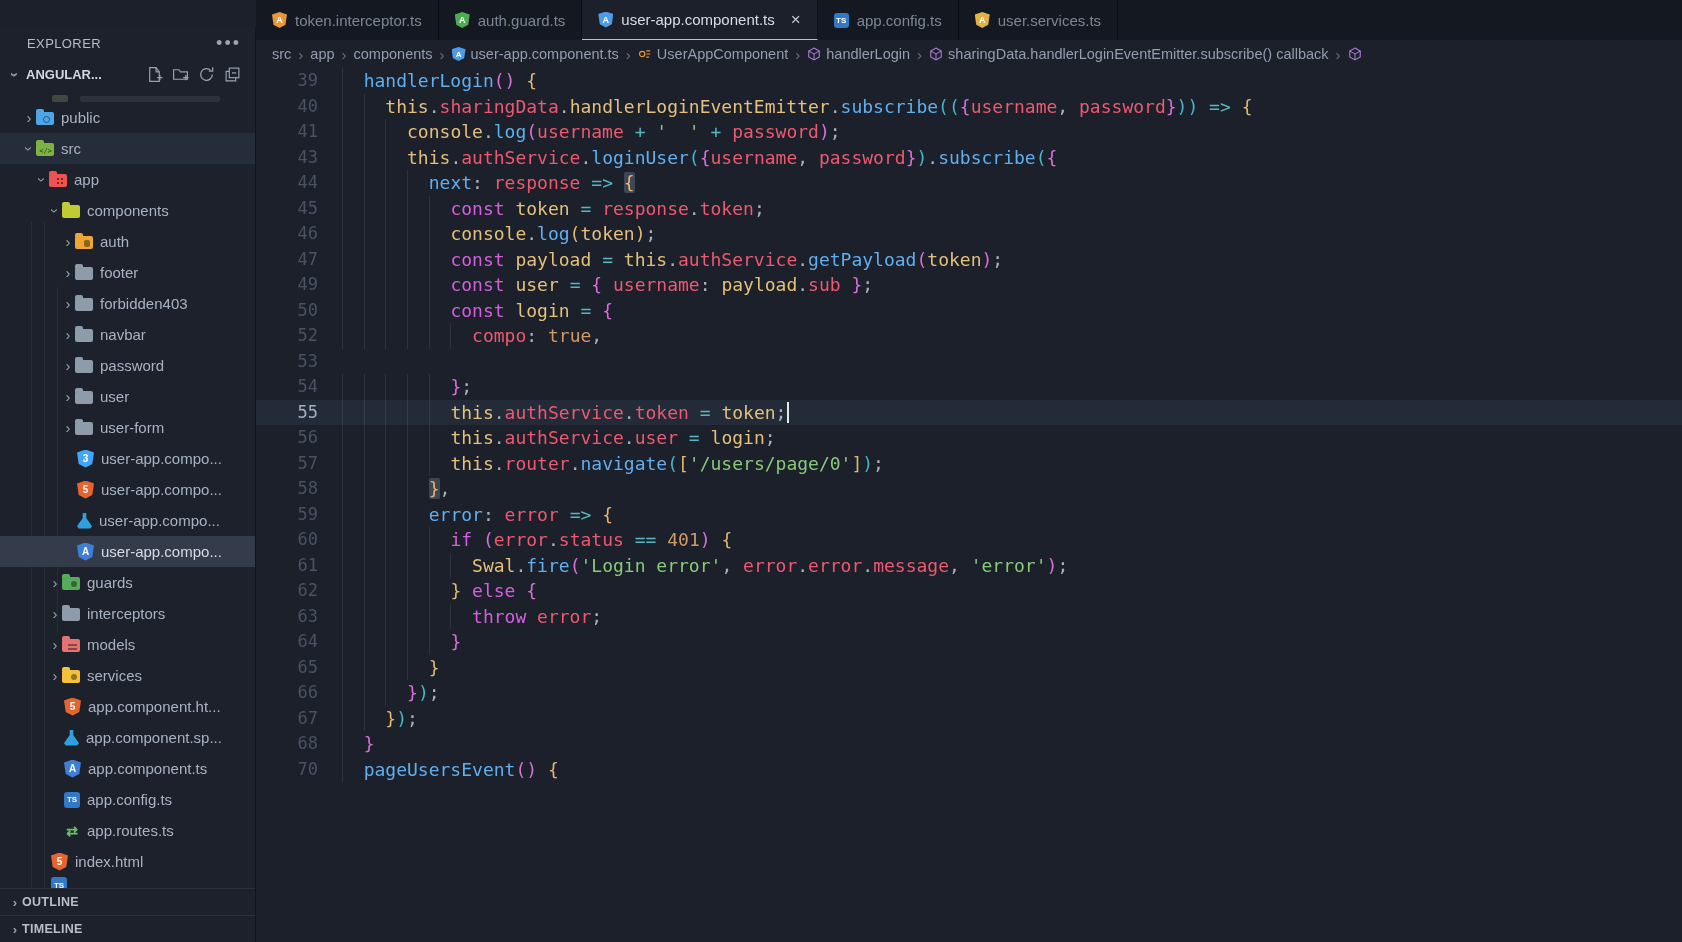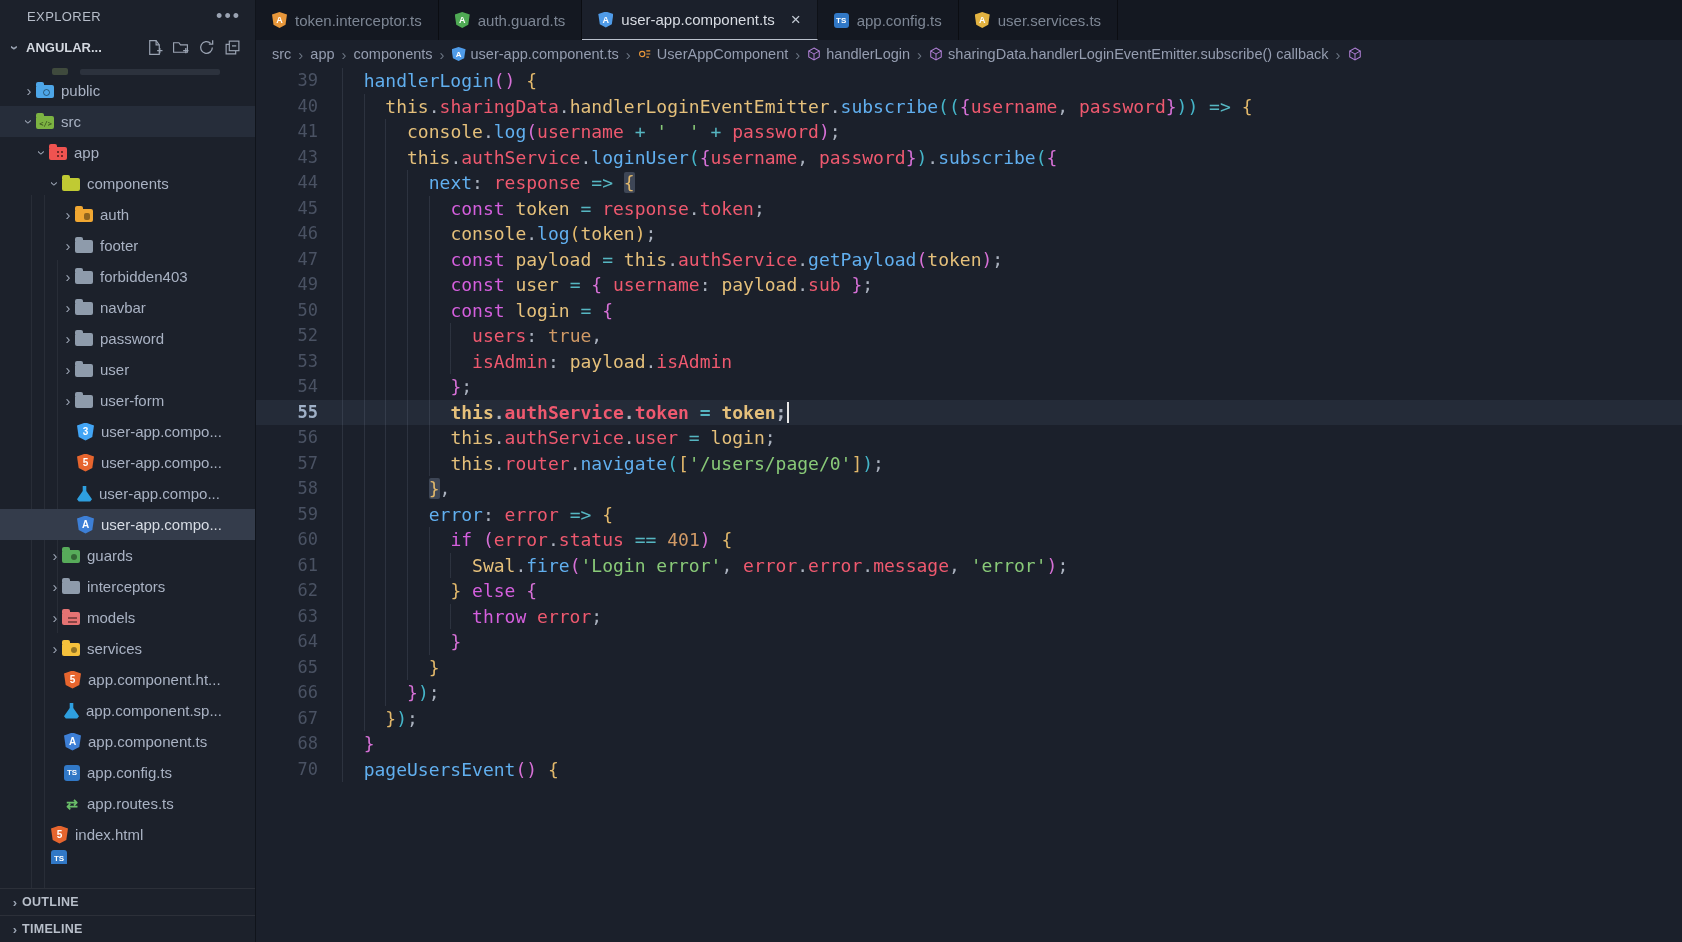--- a/index.html
+++ b/index.html
@@ -2,21 +2,21 @@
 <html><head>
 <meta charset="utf-8">
 <style>
   html,body{margin:0;padding:0;background:#0d1015;}
   *{box-sizing:border-box;}
   #app{width:1682px;height:942px;overflow:hidden;display:flex;
        font-family:"Liberation Sans",sans-serif;background:#1b202b;color:#abb2bf;}
 
   
   .sidebar{width:256px;flex:none;background:#1c212b;border-right:1px solid #10141b;
-           display:flex;flex-direction:column;overflow:hidden;}
+           display:flex;flex-direction:column;overflow:hidden;margin-top:27px;}
   .explorer-title{height:32px;flex:none;display:flex;align-items:center;
            padding:0 14px 0 27px;color:#b6bdc9;font-size:13px;letter-spacing:.4px;}
   .explorer-title .grow{flex:1;}
   .more-dots{color:#9aa3b2;font-size:18px;letter-spacing:2px;cursor:pointer;line-height:10px;}
   .section-header{height:30px;flex:none;display:flex;align-items:center;padding:0 10px 0 8px;
            color:#d3d8e0;font-weight:bold;font-size:13px;}
   .section-header .chev{margin-right:4px;}
   .section-header .grow{flex:1;}
   .hact{display:flex;gap:9px;align-items:center;margin-right:4px;}
   .hact svg{width:17px;height:17px;display:block;}
@@ -77,21 +77,21 @@
        font-size:14.5px;color:#959db0;white-space:nowrap;overflow:hidden;}
   .bc-item{display:flex;align-items:center;gap:5px;cursor:pointer;}
   .bc-sep{margin:0 7px;color:#6b7482;font-size:15px;}
   .bc-item svg,.bc-item .shield{width:14px;height:14px;flex:none;}
   .bc-item .shield{font-size:8px;}
 
   
   .editor{flex:1;overflow:hidden;font-family:"DejaVu Sans Mono",monospace;font-size:18px;
        position:relative;}
   .line{display:flex;height:25.5px;line-height:25.5px;white-space:pre;align-items:stretch;}
-  .line.active{background:rgba(130,150,190,.09);font-weight:bold;}
+  .line.active{background:rgba(130,150,190,.09);}
   .num{width:62px;flex:none;text-align:right;color:#4a5263;font-size:17px;cursor:pointer;}
   .line.active .num{color:#9fb0c7;}
   .codetxt{margin-left:24px;}
   .ind{display:inline-block;height:100%;vertical-align:top;
        background:repeating-linear-gradient(to right,rgba(163,175,199,.13) 0 1px,transparent 1px 21.68px);}
   .boxed{background:rgba(120,134,158,.38);border-radius:2px;}
   .cursor{display:inline-block;width:2px;height:21px;background:#e8e8e8;vertical-align:middle;
        margin-left:1px;transform:translateY(-1px);}
 </style>
 </head>
@@ -378,22 +378,22 @@
         <div class="line"><div class="num">39</div><div class="codetxt"><span class="ind" style="width: 21.68px;"></span><span style="color: rgb(97, 175, 239);">handlerLogin</span><span style="color: rgb(214, 112, 214);">(</span><span style="color: rgb(214, 112, 214);">)</span><span style="color: rgb(171, 178, 191);"> </span><span style="color: rgb(226, 184, 107);">{</span></div></div>
         <div class="line"><div class="num">40</div><div class="codetxt"><span class="ind" style="width: 43.36px;"></span><span style="color: rgb(229, 192, 123);">this</span><span style="color: rgb(171, 178, 191);">.</span><span style="color: rgb(239, 89, 111);">sharingData</span><span style="color: rgb(171, 178, 191);">.</span><span style="color: rgb(229, 192, 123);">handlerLoginEventEmitter</span><span style="color: rgb(171, 178, 191);">.</span><span style="color: rgb(97, 175, 239);">subscribe</span><span style="color: rgb(69, 181, 201);">((</span><span style="color: rgb(214, 112, 214);">{</span><span style="color: rgb(239, 89, 111);">username</span><span style="color: rgb(171, 178, 191);">, </span><span style="color: rgb(239, 89, 111);">password</span><span style="color: rgb(214, 112, 214);">}</span><span style="color: rgb(69, 181, 201);">)</span><span style="color: rgb(69, 181, 201);">)</span><span style="color: rgb(171, 178, 191);"> </span><span style="color: rgb(86, 182, 194);">=&gt;</span><span style="color: rgb(171, 178, 191);"> </span><span style="color: rgb(226, 184, 107);">{</span></div></div>
         <div class="line"><div class="num">41</div><div class="codetxt"><span class="ind" style="width: 65.04px;"></span><span style="color: rgb(229, 192, 123);">console</span><span style="color: rgb(171, 178, 191);">.</span><span style="color: rgb(97, 175, 239);">log</span><span style="color: rgb(214, 112, 214);">(</span><span style="color: rgb(239, 89, 111);">username</span><span style="color: rgb(171, 178, 191);"> </span><span style="color: rgb(86, 182, 194);">+</span><span style="color: rgb(171, 178, 191);"> </span><span style="color: rgb(137, 202, 120);">'  '</span><span style="color: rgb(171, 178, 191);"> </span><span style="color: rgb(86, 182, 194);">+</span><span style="color: rgb(171, 178, 191);"> </span><span style="color: rgb(239, 89, 111);">password</span><span style="color: rgb(214, 112, 214);">)</span><span style="color: rgb(171, 178, 191);">;</span></div></div>
         <div class="line"><div class="num">43</div><div class="codetxt"><span class="ind" style="width: 65.04px;"></span><span style="color: rgb(229, 192, 123);">this</span><span style="color: rgb(171, 178, 191);">.</span><span style="color: rgb(239, 89, 111);">authService</span><span style="color: rgb(171, 178, 191);">.</span><span style="color: rgb(97, 175, 239);">loginUser</span><span style="color: rgb(69, 181, 201);">(</span><span style="color: rgb(214, 112, 214);">{</span><span style="color: rgb(239, 89, 111);">username</span><span style="color: rgb(171, 178, 191);">, </span><span style="color: rgb(239, 89, 111);">password</span><span style="color: rgb(214, 112, 214);">}</span><span style="color: rgb(69, 181, 201);">)</span><span style="color: rgb(171, 178, 191);">.</span><span style="color: rgb(97, 175, 239);">subscribe</span><span style="color: rgb(69, 181, 201);">(</span><span style="color: rgb(214, 112, 214);">{</span></div></div>
         <div class="line"><div class="num">44</div><div class="codetxt"><span class="ind" style="width: 86.72px;"></span><span style="color: rgb(97, 175, 239);">next</span><span style="color: rgb(171, 178, 191);">: </span><span style="color: rgb(239, 89, 111);">response</span><span style="color: rgb(171, 178, 191);"> </span><span style="color: rgb(86, 182, 194);">=&gt;</span><span style="color: rgb(171, 178, 191);"> </span><span class="boxed" style="color: rgb(226, 184, 107);">{</span></div></div>
         <div class="line"><div class="num">45</div><div class="codetxt"><span class="ind" style="width: 108.4px;"></span><span style="color: rgb(213, 95, 222);">const</span><span style="color: rgb(171, 178, 191);"> </span><span style="color: rgb(229, 192, 123);">token</span><span style="color: rgb(171, 178, 191);"> </span><span style="color: rgb(86, 182, 194);">=</span><span style="color: rgb(171, 178, 191);"> </span><span style="color: rgb(239, 89, 111);">response</span><span style="color: rgb(171, 178, 191);">.</span><span style="color: rgb(239, 89, 111);">token</span><span style="color: rgb(171, 178, 191);">;</span></div></div>
         <div class="line"><div class="num">46</div><div class="codetxt"><span class="ind" style="width: 108.4px;"></span><span style="color: rgb(229, 192, 123);">console</span><span style="color: rgb(171, 178, 191);">.</span><span style="color: rgb(97, 175, 239);">log</span><span style="color: rgb(226, 184, 107);">(</span><span style="color: rgb(229, 192, 123);">token</span><span style="color: rgb(226, 184, 107);">)</span><span style="color: rgb(171, 178, 191);">;</span></div></div>
         <div class="line"><div class="num">47</div><div class="codetxt"><span class="ind" style="width: 108.4px;"></span><span style="color: rgb(213, 95, 222);">const</span><span style="color: rgb(171, 178, 191);"> </span><span style="color: rgb(229, 192, 123);">payload</span><span style="color: rgb(171, 178, 191);"> </span><span style="color: rgb(86, 182, 194);">=</span><span style="color: rgb(171, 178, 191);"> </span><span style="color: rgb(229, 192, 123);">this</span><span style="color: rgb(171, 178, 191);">.</span><span style="color: rgb(239, 89, 111);">authService</span><span style="color: rgb(171, 178, 191);">.</span><span style="color: rgb(97, 175, 239);">getPayload</span><span style="color: rgb(214, 112, 214);">(</span><span style="color: rgb(229, 192, 123);">token</span><span style="color: rgb(214, 112, 214);">)</span><span style="color: rgb(171, 178, 191);">;</span></div></div>
         <div class="line"><div class="num">49</div><div class="codetxt"><span class="ind" style="width: 108.4px;"></span><span style="color: rgb(213, 95, 222);">const</span><span style="color: rgb(171, 178, 191);"> </span><span style="color: rgb(229, 192, 123);">user</span><span style="color: rgb(171, 178, 191);"> </span><span style="color: rgb(86, 182, 194);">=</span><span style="color: rgb(171, 178, 191);"> </span><span style="color: rgb(214, 112, 214);">{ </span><span style="color: rgb(239, 89, 111);">username</span><span style="color: rgb(171, 178, 191);">: </span><span style="color: rgb(229, 192, 123);">payload</span><span style="color: rgb(171, 178, 191);">.</span><span style="color: rgb(239, 89, 111);">sub</span><span style="color: rgb(171, 178, 191);"> </span><span style="color: rgb(214, 112, 214);">}</span><span style="color: rgb(171, 178, 191);">;</span></div></div>
         <div class="line"><div class="num">50</div><div class="codetxt"><span class="ind" style="width: 108.4px;"></span><span style="color: rgb(213, 95, 222);">const</span><span style="color: rgb(171, 178, 191);"> </span><span style="color: rgb(229, 192, 123);">login</span><span style="color: rgb(171, 178, 191);"> </span><span style="color: rgb(86, 182, 194);">=</span><span style="color: rgb(171, 178, 191);"> </span><span style="color: rgb(214, 112, 214);">{</span></div></div>
-        <div class="line"><div class="num">52</div><div class="codetxt"><span class="ind" style="width: 130.08px;"></span><span style="color: rgb(239, 89, 111);">users</span><span style="color: rgb(171, 178, 191);">: </span><span style="color: rgb(209, 154, 102);">true</span><span style="color: rgb(171, 178, 191);">,</span></div></div>
-        <div class="line"><div class="num">53</div><div class="codetxt"><span class="ind" style="width: 130.08px;"></span><span style="color: rgb(239, 89, 111);">isAdmin</span><span style="color: rgb(171, 178, 191);">: </span><span style="color: rgb(229, 192, 123);">payload</span><span style="color: rgb(171, 178, 191);">.</span><span style="color: rgb(239, 89, 111);">isAdmin</span></div></div>
+        <div class="line"><div class="num">52</div><div class="codetxt"><span class="ind" style="width: 130.08px;"></span><span style="color: rgb(239, 89, 111);">compo</span><span style="color: rgb(171, 178, 191);">: </span><span style="color: rgb(209, 154, 102);">true</span><span style="color: rgb(171, 178, 191);">,</span></div></div>
+        <div class="line"><div class="num">53</div></div>
         <div class="line"><div class="num">54</div><div class="codetxt"><span class="ind" style="width: 108.4px;"></span><span style="color: rgb(214, 112, 214);">}</span><span style="color: rgb(171, 178, 191);">;</span></div></div>
         <div class="line active"><div class="num">55</div><div class="codetxt"><span class="ind" style="width: 108.4px;"></span><span style="color: rgb(229, 192, 123);">this</span><span style="color: rgb(171, 178, 191);">.</span><span style="color: rgb(239, 89, 111);">authService</span><span style="color: rgb(171, 178, 191);">.</span><span style="color: rgb(239, 89, 111);">token</span><span style="color: rgb(171, 178, 191);"> </span><span style="color: rgb(86, 182, 194);">=</span><span style="color: rgb(171, 178, 191);"> </span><span style="color: rgb(229, 192, 123);">token</span><span style="color: rgb(171, 178, 191);">;</span><span class="cursor"></span></div></div>
         <div class="line"><div class="num">56</div><div class="codetxt"><span class="ind" style="width: 108.4px;"></span><span style="color: rgb(229, 192, 123);">this</span><span style="color: rgb(171, 178, 191);">.</span><span style="color: rgb(239, 89, 111);">authService</span><span style="color: rgb(171, 178, 191);">.</span><span style="color: rgb(239, 89, 111);">user</span><span style="color: rgb(171, 178, 191);"> </span><span style="color: rgb(86, 182, 194);">=</span><span style="color: rgb(171, 178, 191);"> </span><span style="color: rgb(229, 192, 123);">login</span><span style="color: rgb(171, 178, 191);">;</span></div></div>
         <div class="line"><div class="num">57</div><div class="codetxt"><span class="ind" style="width: 108.4px;"></span><span style="color: rgb(229, 192, 123);">this</span><span style="color: rgb(171, 178, 191);">.</span><span style="color: rgb(239, 89, 111);">router</span><span style="color: rgb(171, 178, 191);">.</span><span style="color: rgb(97, 175, 239);">navigate</span><span style="color: rgb(69, 181, 201);">(</span><span style="color: rgb(226, 184, 107);">[</span><span style="color: rgb(137, 202, 120);">'/users/page/0'</span><span style="color: rgb(226, 184, 107);">]</span><span style="color: rgb(69, 181, 201);">)</span><span style="color: rgb(171, 178, 191);">;</span></div></div>
         <div class="line"><div class="num">58</div><div class="codetxt"><span class="ind" style="width: 86.72px;"></span><span class="boxed" style="color: rgb(226, 184, 107);">}</span><span style="color: rgb(171, 178, 191);">,</span></div></div>
         <div class="line"><div class="num">59</div><div class="codetxt"><span class="ind" style="width: 86.72px;"></span><span style="color: rgb(97, 175, 239);">error</span><span style="color: rgb(171, 178, 191);">: </span><span style="color: rgb(239, 89, 111);">error</span><span style="color: rgb(171, 178, 191);"> </span><span style="color: rgb(86, 182, 194);">=&gt;</span><span style="color: rgb(171, 178, 191);"> </span><span style="color: rgb(226, 184, 107);">{</span></div></div>
         <div class="line"><div class="num">60</div><div class="codetxt"><span class="ind" style="width: 108.4px;"></span><span style="color: rgb(213, 95, 222);">if</span><span style="color: rgb(171, 178, 191);"> </span><span style="color: rgb(214, 112, 214);">(</span><span style="color: rgb(239, 89, 111);">error</span><span style="color: rgb(171, 178, 191);">.</span><span style="color: rgb(239, 89, 111);">status</span><span style="color: rgb(171, 178, 191);"> </span><span style="color: rgb(86, 182, 194);">==</span><span style="color: rgb(171, 178, 191);"> </span><span style="color: rgb(209, 154, 102);">401</span><span style="color: rgb(214, 112, 214);">)</span><span style="color: rgb(171, 178, 191);"> </span><span style="color: rgb(226, 184, 107);">{</span></div></div>
         <div class="line"><div class="num">61</div><div class="codetxt"><span class="ind" style="width: 130.08px;"></span><span style="color: rgb(229, 192, 123);">Swal</span><span style="color: rgb(171, 178, 191);">.</span><span style="color: rgb(97, 175, 239);">fire</span><span style="color: rgb(214, 112, 214);">(</span><span style="color: rgb(137, 202, 120);">'Login error'</span><span style="color: rgb(171, 178, 191);">, </span><span style="color: rgb(239, 89, 111);">error</span><span style="color: rgb(171, 178, 191);">.</span><span style="color: rgb(239, 89, 111);">error</span><span style="color: rgb(171, 178, 191);">.</span><span style="color: rgb(239, 89, 111);">message</span><span style="color: rgb(171, 178, 191);">, </span><span style="color: rgb(137, 202, 120);">'error'</span><span style="color: rgb(214, 112, 214);">)</span><span style="color: rgb(171, 178, 191);">;</span></div></div>
         <div class="line"><div class="num">62</div><div class="codetxt"><span class="ind" style="width: 108.4px;"></span><span style="color: rgb(226, 184, 107);">}</span><span style="color: rgb(171, 178, 191);"> </span><span style="color: rgb(213, 95, 222);">else</span><span style="color: rgb(171, 178, 191);"> </span><span style="color: rgb(214, 112, 214);">{</span></div></div>
         <div class="line"><div class="num">63</div><div class="codetxt"><span class="ind" style="width: 130.08px;"></span><span style="color: rgb(213, 95, 222);">throw</span><span style="color: rgb(171, 178, 191);"> </span><span style="color: rgb(239, 89, 111);">error</span><span style="color: rgb(171, 178, 191);">;</span></div></div>

